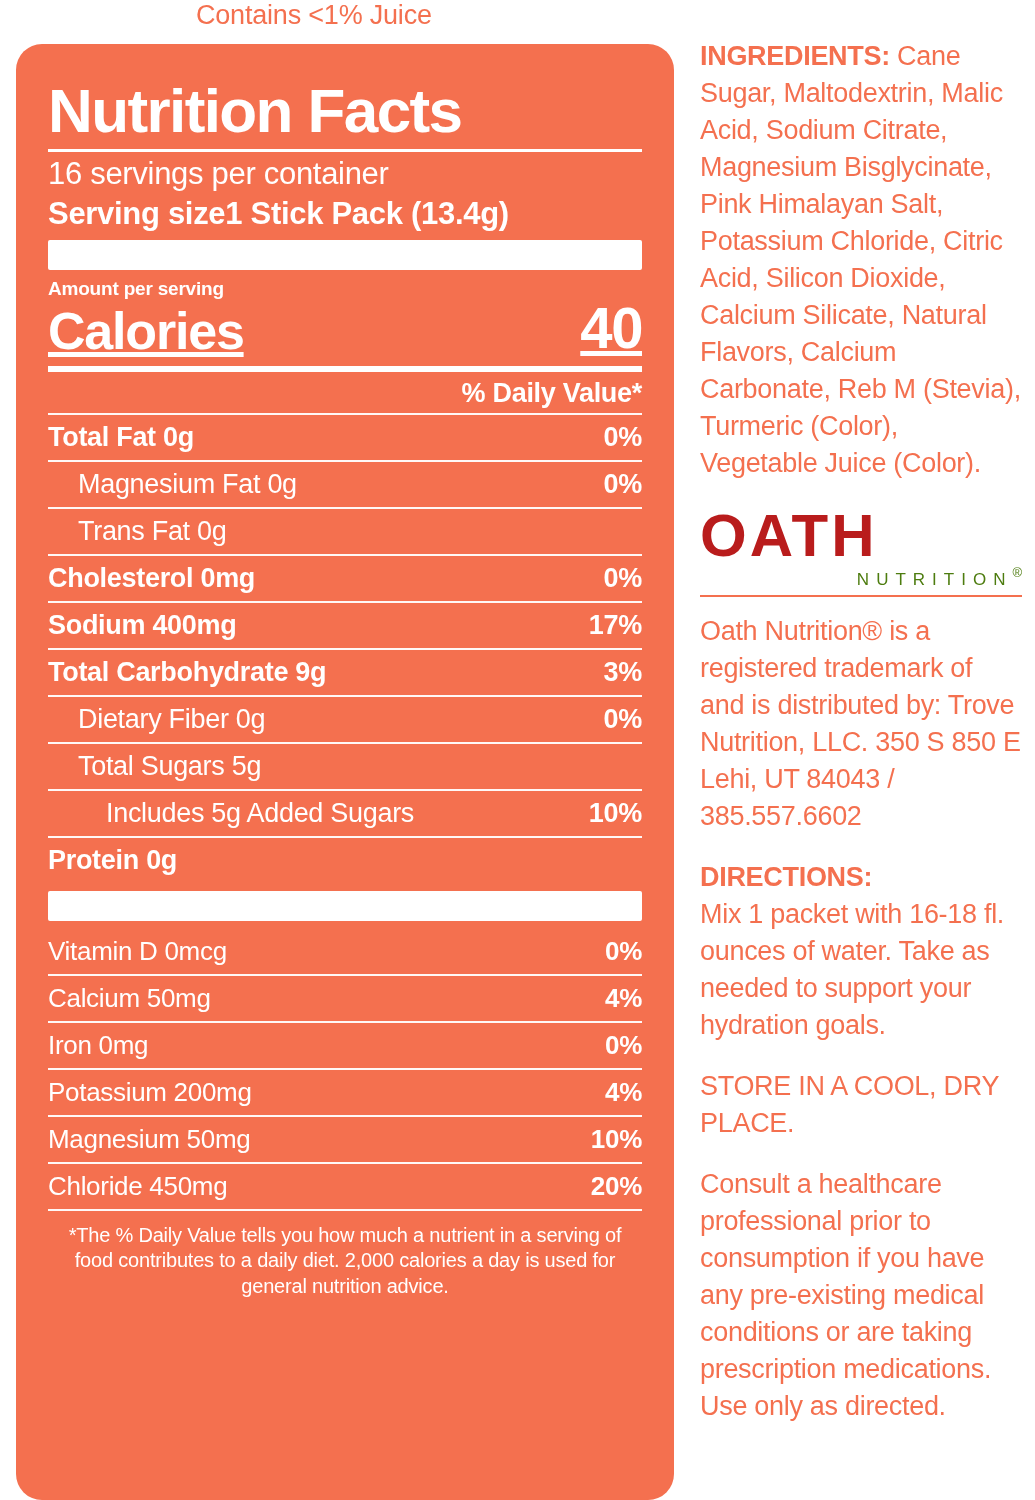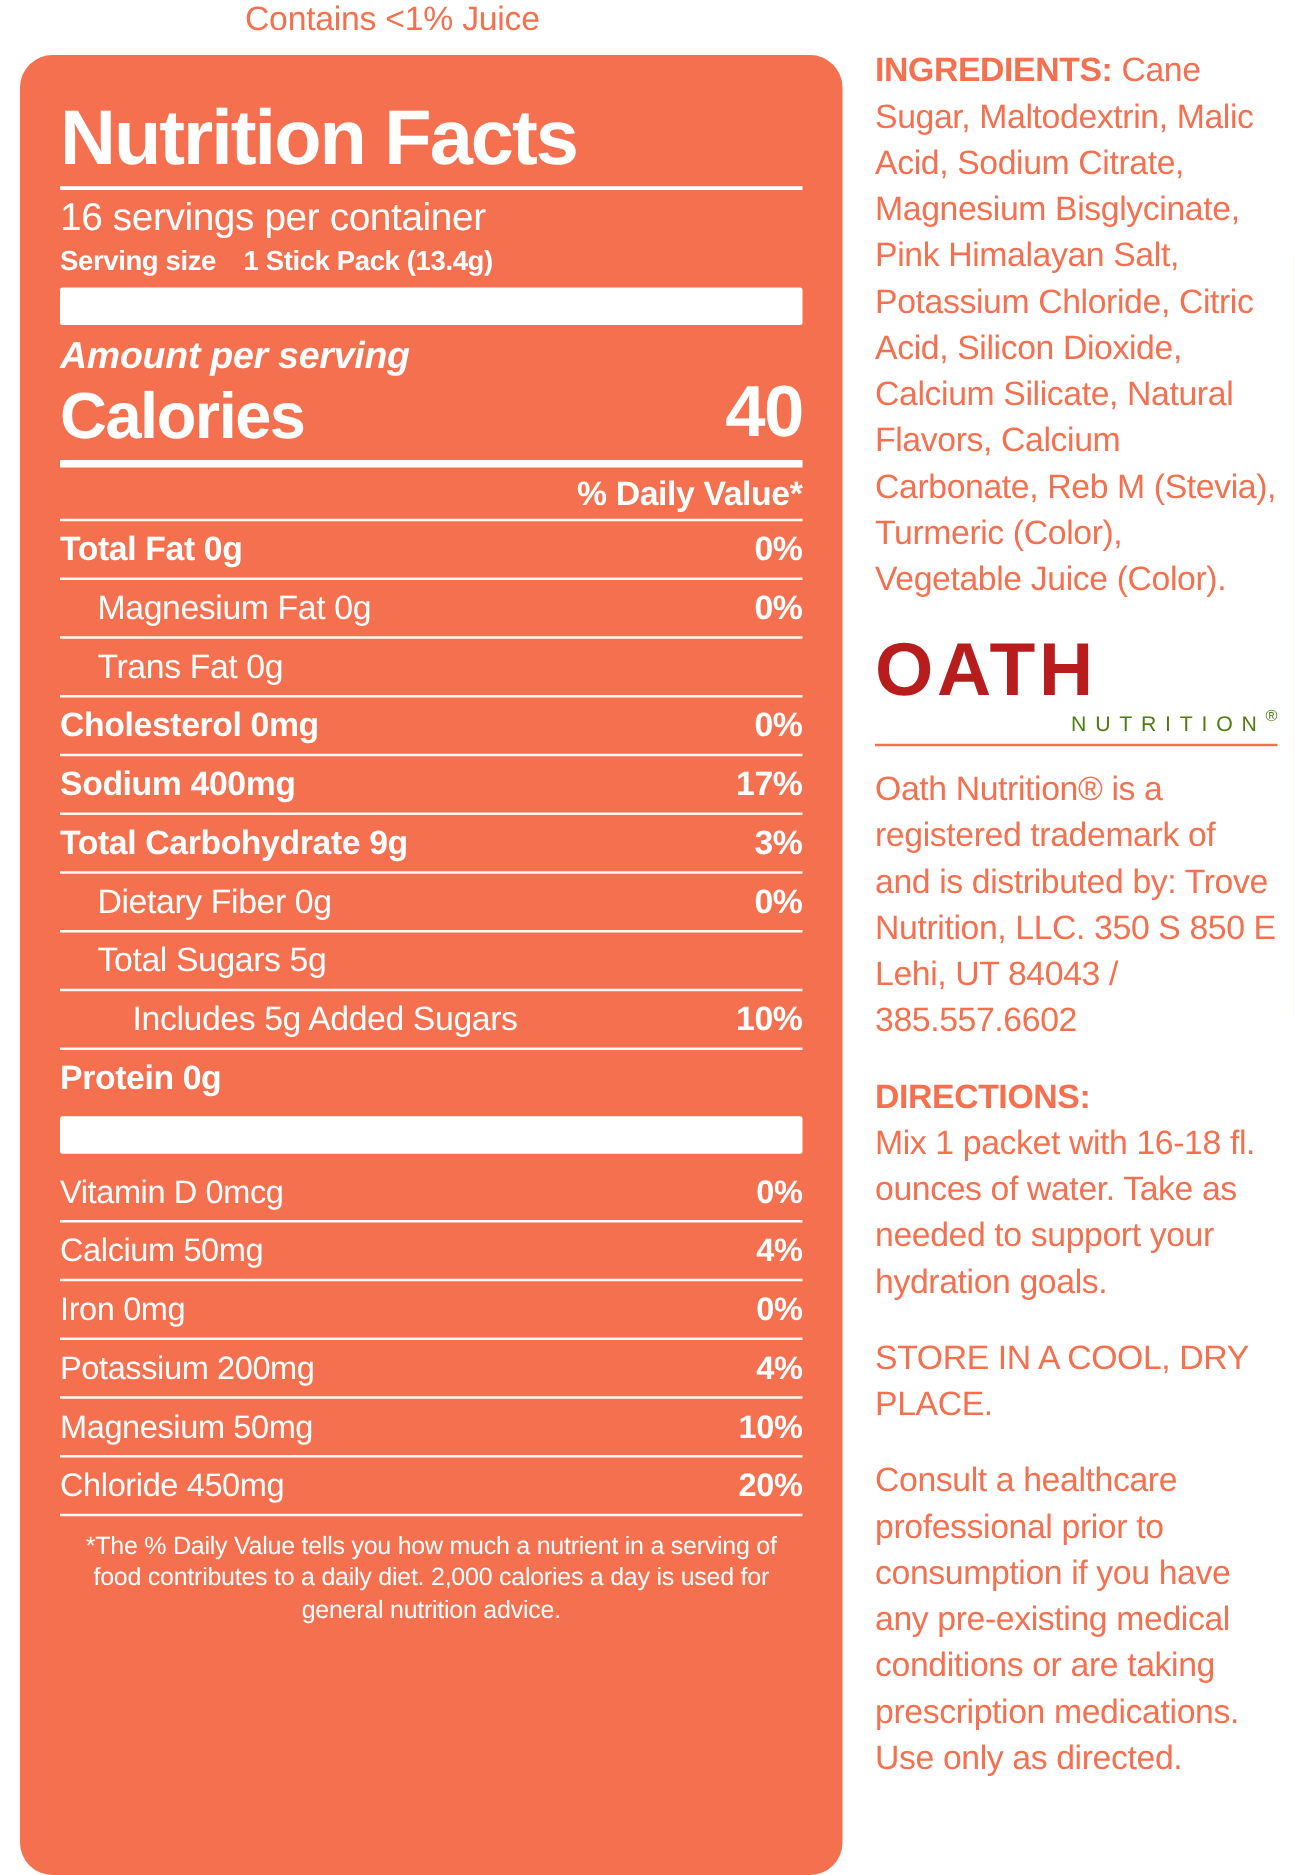--- a/index.html
+++ b/index.html
@@ -56,41 +56,40 @@
   .rule-med  { height: 6px; background:#ffffff; margin: 6px 0 6px 0; }
   .rule-thick{ height: 30px; background:#ffffff; margin: 8px 0 8px 0; border-radius: 2px;}
   .rule-hair { height: 2px; background:#ffffff; opacity:.95; margin: 0; }
 
   .servings {
     font-size: 31px;
     letter-spacing: -0.3px;
     margin-top: 2px;
   }
   .serving-size {
-    font-size: 22px;
+    font-size: 31px;
     font-weight: bold;
     letter-spacing: -0.3px;
     margin-top: 4px;
     display: flex;
-    gap: 22px;
   }
   .serving-size .val { font-weight: bold; }
 
   .amount-per {
-    font-size: 30px;
+    font-size: 19px;
     font-weight: bold;
     letter-spacing: -0.2px;
     margin-top: 2px;
-    font-style: italic;
   }
   .cal-row {
     display: flex;
     align-items: flex-end;
     justify-content: space-between;
     margin-top: -4px;
+    text-decoration: underline;
   }
   .cal-label {
     font-size: 52px;
     font-weight: bold;
     letter-spacing: -1.2px;
     line-height: 1.1;
   }
   .cal-value {
     font-size: 58px;
     font-weight: bold;

